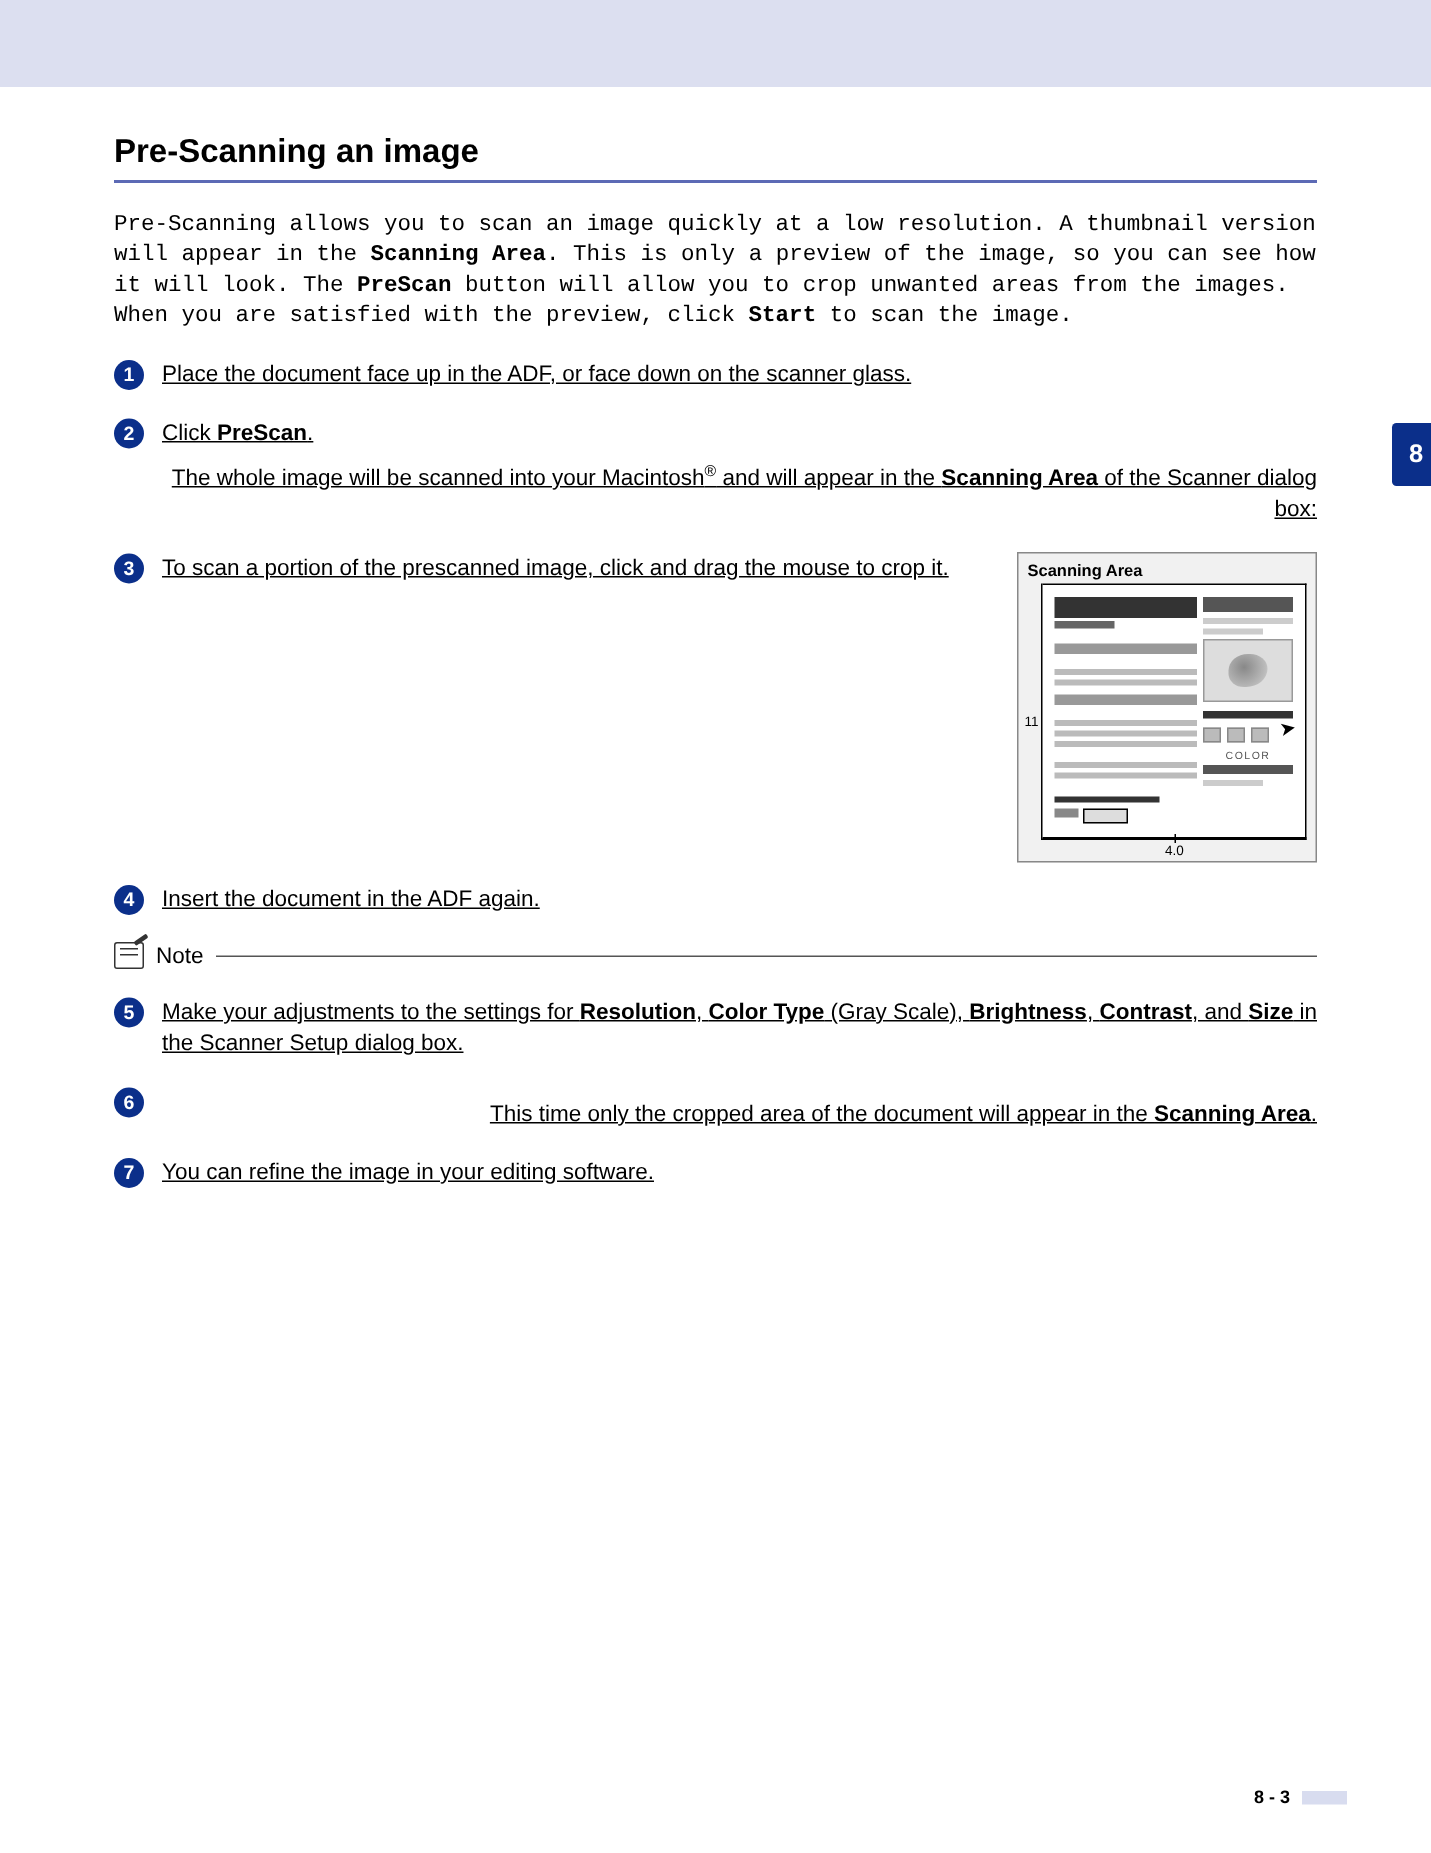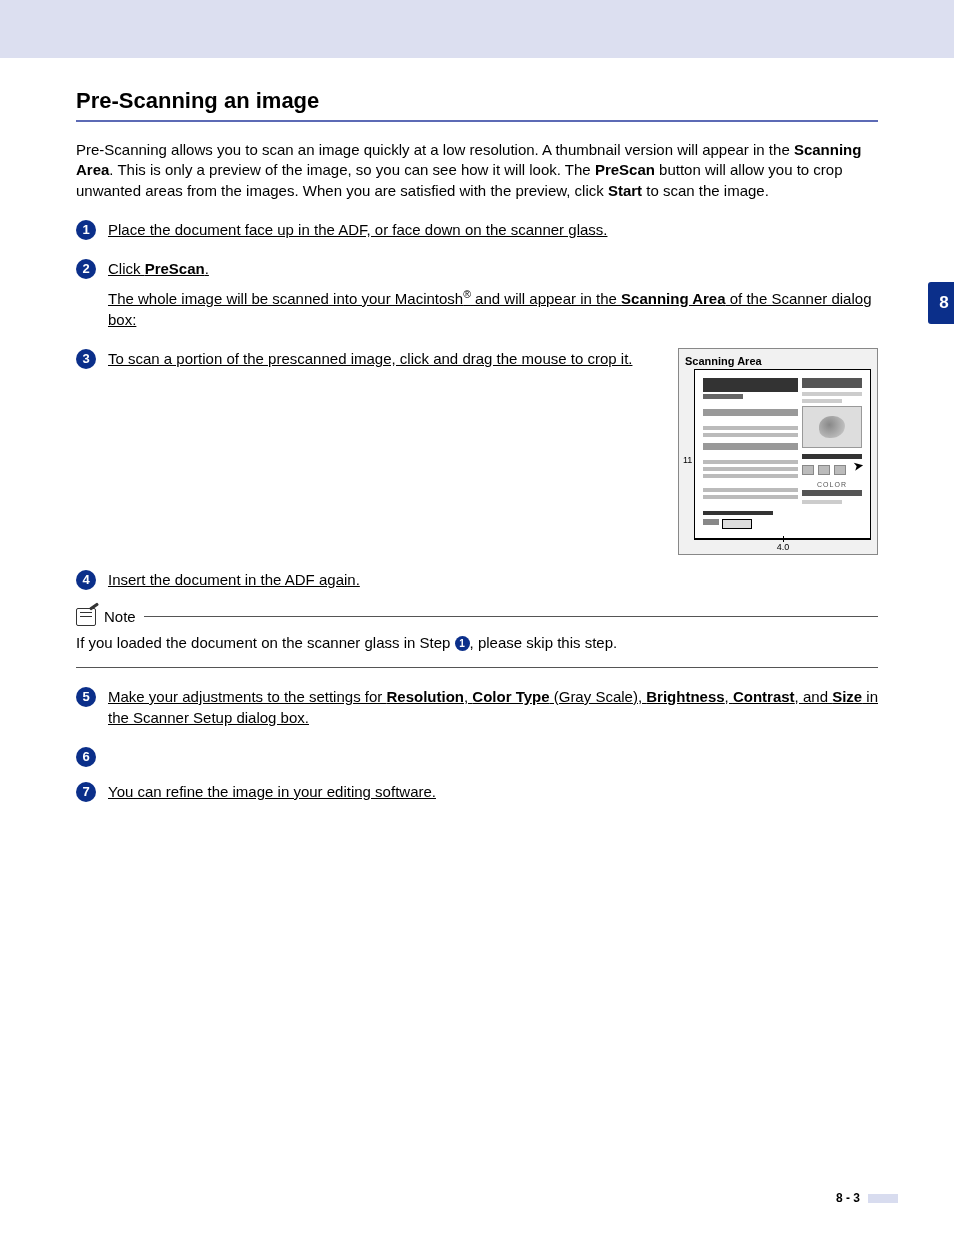--- a/index.html
+++ b/index.html
@@ -2,28 +2,28 @@
 <html><head>
 <meta charset="utf-8">
 <style>
   * { box-sizing: border-box; margin: 0; padding: 0; }
   html, body { width: 954px; font-family: Arial, Helvetica, sans-serif; color: #000; background: #fff; }
   .top-bar { height: 58px; background: #dcdff0; }
   .page { position: relative; padding: 30px 76px 40px 76px; min-height: 1177px; }
   .breadcrumb { font-size: 12px; color: #333; margin-bottom: 38px; }
   h2.section-title { font-size: 22px; font-weight: bold; margin-bottom: 6px; }
   .rule { height: 2px; background: #5c6ab5; margin-bottom: 18px; }
-  .intro { font-size: 15px; line-height: 1.35; margin-bottom: 18px; }
+  .intro { font-size: 15px; line-height: 1.35; margin-bottom: 18px; font-family: Liberation Mono, monospace; }
   .side-tab { position: absolute; right: -6px; top: 224px; width: 32px; height: 42px; background: #0b2f8a; color: #fff; text-align: center; line-height: 42px; font-weight: bold; font-size: 17px; border-top-left-radius: 3px; border-bottom-left-radius: 3px; }
   .step { display: flex; align-items: flex-start; margin-bottom: 14px; }
   .bullet { flex: 0 0 20px; width: 20px; height: 20px; border-radius: 50%; background: #0b2f8a; color: #fff; font-size: 13px; font-weight: bold; text-align: center; line-height: 20px; margin-right: 12px; margin-top: 1px; }
   .bullet-inline { display: inline-block; width: 15px; height: 15px; border-radius: 50%; background: #0b2f8a; color: #fff; font-size: 10px; font-weight: bold; text-align: center; line-height: 15px; vertical-align: middle; }
   .step-body { flex: 1; font-size: 15px; line-height: 1.4; }
   .step-body p { margin-bottom: 4px; text-decoration: underline; }
-  .sub { margin-top: 8px; }
+  .sub { margin-top: 8px; text-align: right; }
   .step-row { display: flex; align-items: flex-start; gap: 40px; margin-bottom: 14px; }
   .step-row .left { flex: 1; }
   .figure { flex: 0 0 200px; border: 1px solid #888; background: #f1f1f1; padding: 6px 6px 2px 6px; font-size: 10px; }
   .figure .title { font-weight: bold; font-size: 11px; margin-bottom: 2px; }
   .figure-canvas { position: relative; background: #fff; border-top: 1px solid #000; border-right: 1px solid #000; height: 170px; margin-left: 10px; padding: 6px; }
   .figure-canvas::before { content: ""; position: absolute; left: -1px; top: -1px; bottom: -1px; width: 1px; background: #000; }
   .figure-canvas::after { content: ""; position: absolute; left: -1px; right: -1px; bottom: -1px; height: 1px; background: #000; }
   .doc-col { position: absolute; top: 8px; left: 8px; width: 95px; }
   .doc-col .titleblock { height: 14px; background: #333; margin-bottom: 2px; }
   .doc-col .subblock { height: 5px; width: 40px; background: #666; margin-bottom: 10px; }
@@ -149,37 +149,37 @@
       <p><span>Insert the document in the ADF again.</span></p>
     </div>
   </div>
 
   <div class="note-block">
     <div class="note-head">
       <span class="note-icon"></span>
       <span class="note-title">Note</span>
       <span class="note-rule"></span>
     </div>
-    <div class="note-body">
-      <span>If you loaded the document on the scanner glass in Step </span><span class="bullet-inline">1</span><span>, please skip this step.</span>
-    </div>
   </div>
 
   <div class="step">
     <div class="bullet">5</div>
     <div class="step-body">
       <p>
         <span>Make your adjustments to the settings for </span><b>Resolution</b><span>, </span><b>Color Type</b><span> (Gray Scale), </span><b>Brightness</b><span>, </span><b>Contrast</b><span>, and </span><b>Size</b><span> in the Scanner Setup dialog box.</span>
       </p>
     </div>
   </div>
 
   <div class="step">
     <div class="bullet">6</div>
     <div class="step-body">
+      <p class="sub">
+        <span>This time only the cropped area of the document will appear in the </span><b>Scanning Area</b><span>.</span>
+      </p>
     </div>
   </div>
 
   <div class="step">
     <div class="bullet">7</div>
     <div class="step-body">
       <p><span>You can refine the image in your editing software.</span></p>
     </div>
   </div>
 

